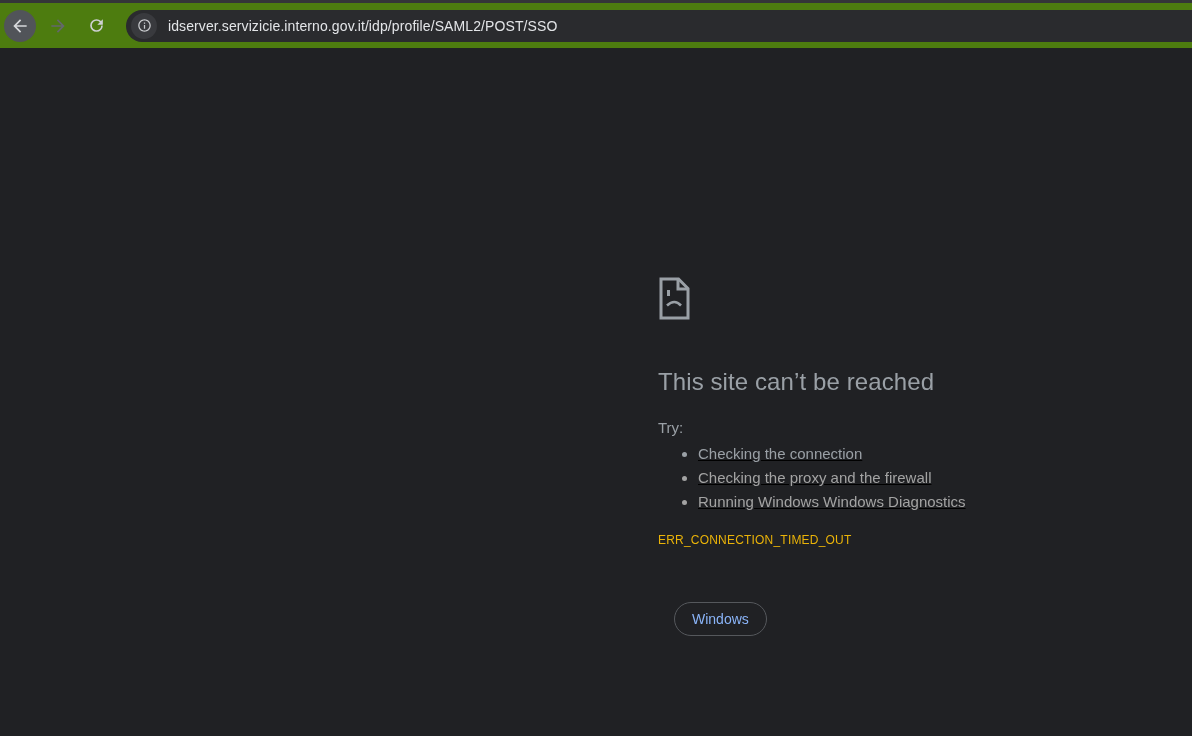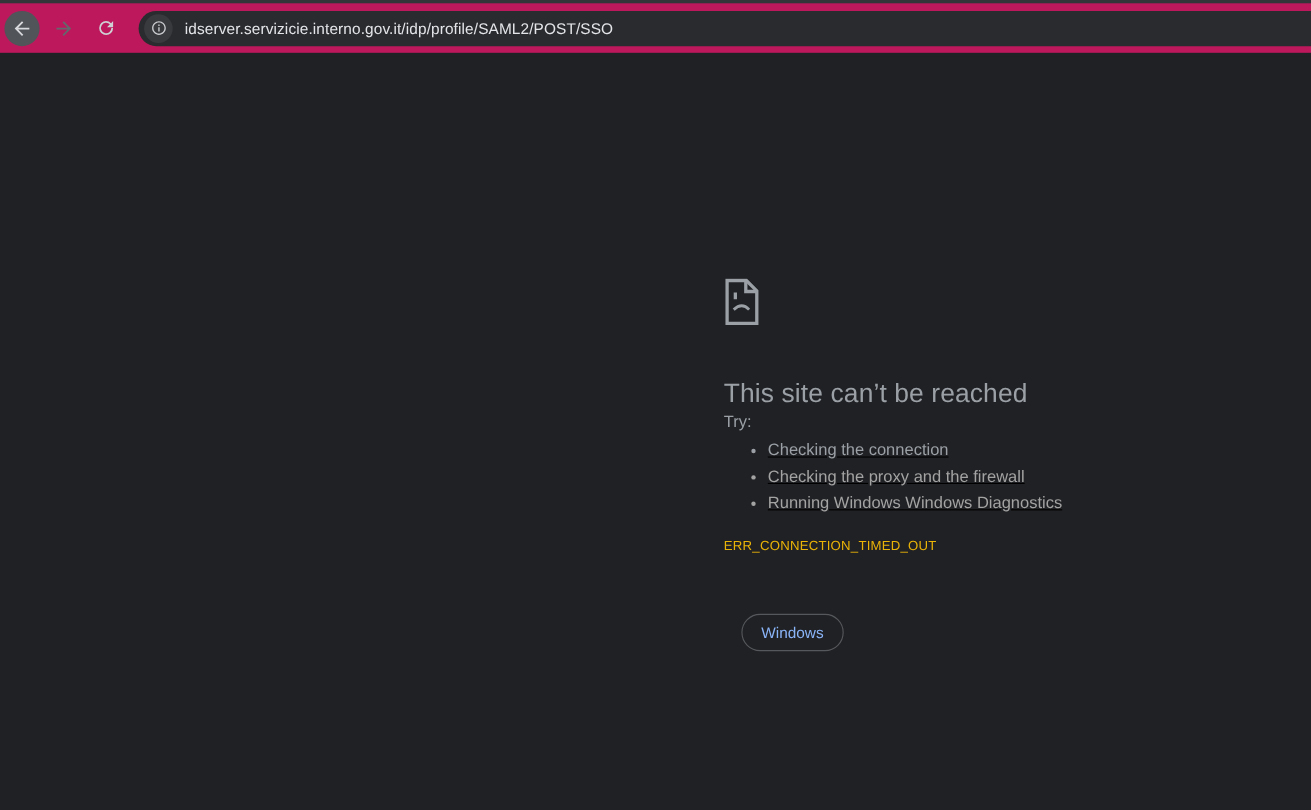--- a/index.html
+++ b/index.html
@@ -6,21 +6,21 @@
   html, body { width: 1192px; height: 736px; overflow: hidden; }
   body {
     font-family: "Liberation Sans", "DejaVu Sans", sans-serif;
     background: #202124;
   }
   .browser { position: relative; width: 1192px; height: 736px; background: #202124; }
 
   
   .toolbar {
     height: 48px;
-    background: #be185d;
+    background: #4d7c0f;
     border-top: 3px solid #343538;
     display: flex;
     align-items: center;
     padding-left: 4px;
     overflow: hidden;
   }
   .nav-btn {
     width: 32px; height: 32px;
     border-radius: 50%;
     display: flex; align-items: center; justify-content: center;
@@ -57,21 +57,21 @@
   .url-text {
     margin-left: 11px;
     font-size: 14px;
     color: #e3e5e8;
     white-space: nowrap;
     letter-spacing: 0.1px;
   }
 
   
   .content { position: absolute; left: 0; top: 51px; right: 0; bottom: 0; background: #202124; }
-  .err-main { position: absolute; left: 658px; top: 202px; width: 480px; }
+  .err-main { position: absolute; left: 658px; top: 226px; width: 480px; }
 
   .sad-icon { display: block; }
 
   .err-title {
     margin-top: 46px;
     font-size: 24px;
     font-weight: 400;
     line-height: 32px;
     color: #9aa0a6;
     letter-spacing: 0.1px;
@@ -79,20 +79,21 @@
   .err-summary {
     margin-top: 16px;
     font-size: 15px;
     line-height: 20px;
     color: #9aa0a6;
     white-space: nowrap;
   }
   .err-summary strong { font-weight: 700; color: #9aa0a6; }
 
   .try-label {
+    margin-top: 20px;
     font-size: 15px;
     line-height: 20px;
     color: #9aa0a6;
   }
   ul.suggestions {
     margin-top: 4px;
     padding-left: 40px;
     list-style: disc;
     text-decoration: underline;
   }

